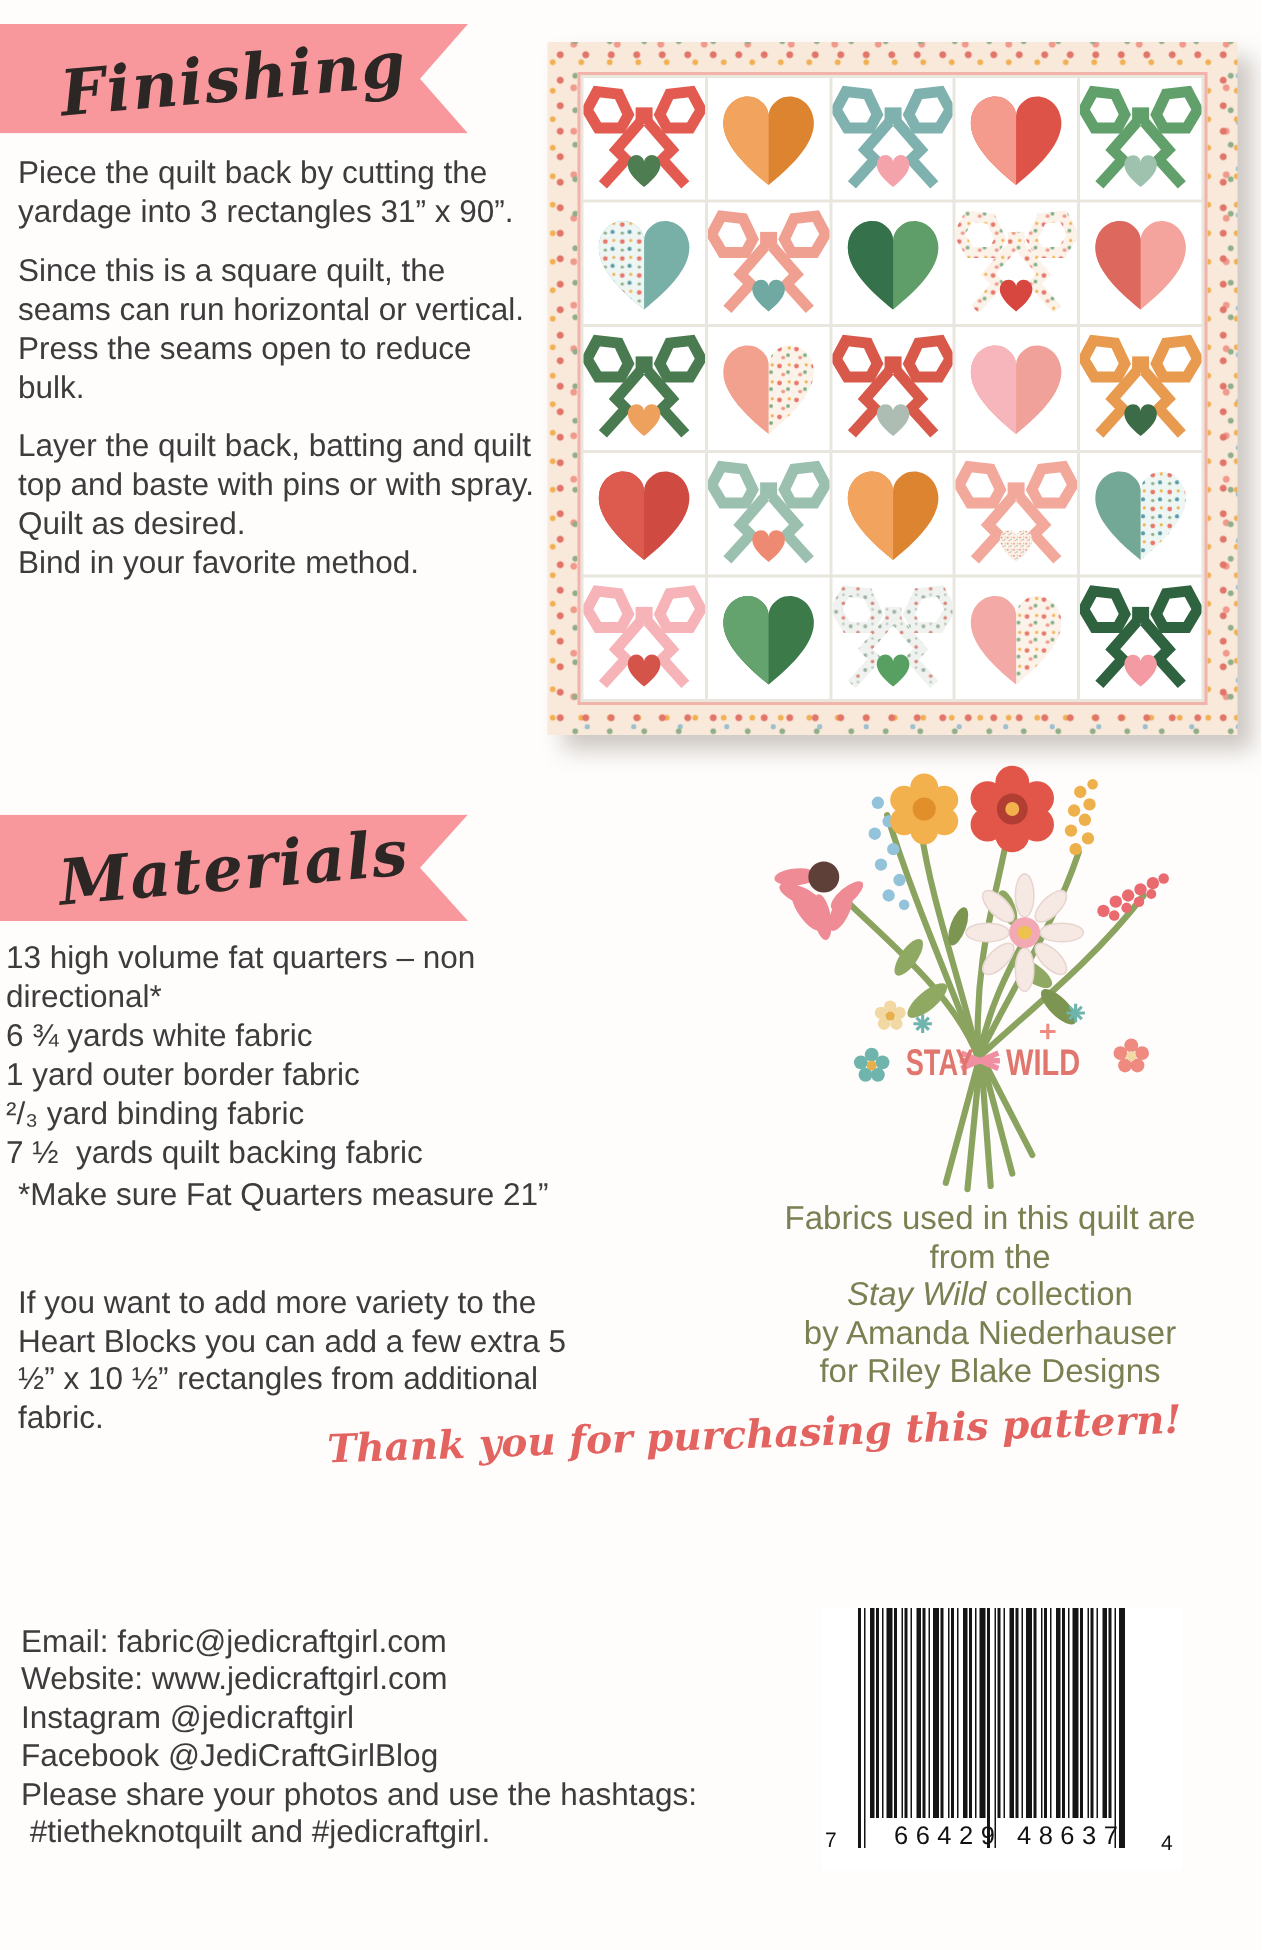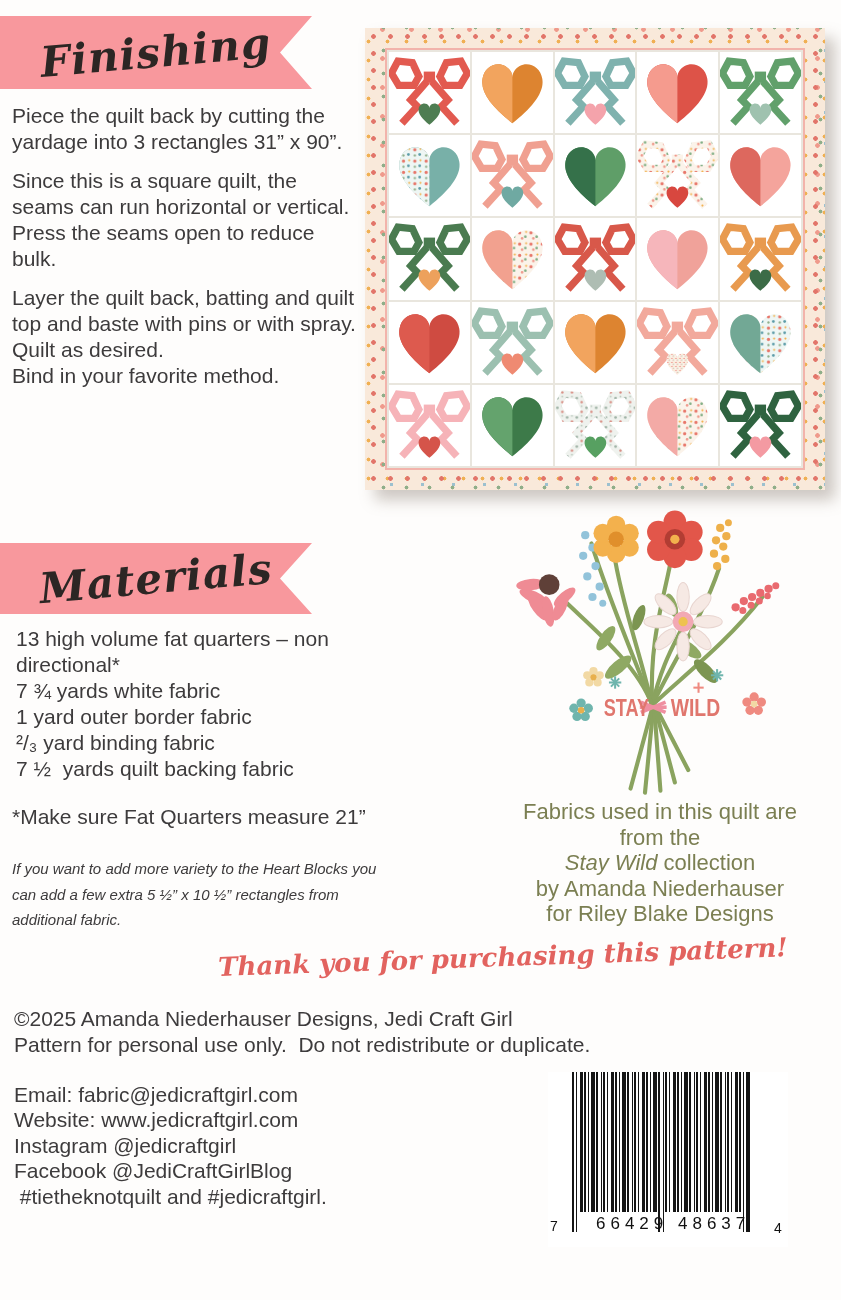--- a/index.html
+++ b/index.html
@@ -11,23 +11,23 @@
           clip-path:polygon(0 0,100% 0,calc(100% - 32px) 50%,100% 100%,0 100%);
           display:flex;align-items:center;justify-content:center;}
   .script{font-family:"DejaVu Serif",serif;font-style:italic;font-weight:600;
           color:#2c2624;font-size:42px;transform:rotate(-5deg);letter-spacing:1px;}
 
   
   .col{position:absolute;font-size:21px;line-height:26px;}
   .col p{margin:0 0 13px 0;white-space:pre-wrap;}
   .col p.tight{margin:0;}
   #finishing-text{left:12px;top:103px;width:348px;}
-  #materials-text{left:16px;top:626px;width:366px;}
-  #note-text{left:12px;top:804px;width:380px;}
-  #tip-text{left:12px;top:856px;width:378px;font-style:italic;font-size:15px;line-height:25.5px;}
+  #materials-text{left:4px;top:626px;width:366px;}
+  #note-text{left:12px;top:784px;width:380px;}
+  #tip-text{left:12px;top:856px;width:378px;font-size:21px;line-height:25.5px;}
 
   
   .quilt{position:absolute;left:365px;top:28px;width:460px;height:462px;box-sizing:border-box;
          padding:20px;background-color:#f9e9da;
          background-image:
            radial-gradient(circle,#e2756a 2px,transparent 2.6px),
            radial-gradient(circle,#8fae89 1.7px,transparent 2.2px),
            radial-gradient(circle,#f0b053 1.7px,transparent 2.2px),
            radial-gradient(circle,#ef9a8c 2px,transparent 2.6px),
            radial-gradient(circle,#9cc0cf 1.5px,transparent 2px);
@@ -402,21 +402,21 @@
         </div>
       </div>
   </div>
 
   <div class="banner" style="top:543px;height:71px;">
     <span class="script">Materials</span>
   </div>
 
   <div class="col" id="materials-text">
     <p class="tight">13 high volume fat quarters – non directional*</p>
-    <p class="tight">7 ¾ yards white fabric</p>
+    <p class="tight">6 ¾ yards white fabric</p>
     <p class="tight">1 yard outer border fabric</p>
     <p class="tight">²/₃ yard binding fabric</p>
     <p class="tight">7 ½  yards quilt backing fabric</p>
   </div>
 
   <div class="col" id="note-text">
     <p class="tight">*Make sure Fat Quarters measure 21”</p>
   </div>
 
   <div class="col" id="tip-text">
@@ -574,30 +574,27 @@
   <div id="fabrics-credit">
     <p>Fabrics used in this quilt are</p>
     <p>from the</p>
     <p><span class="ital">Stay Wild</span><span> collection</span></p>
     <p>by Amanda Niederhauser</p>
     <p>for Riley Blake Designs</p>
   </div>
 
   <div id="thanks">Thank you for purchasing this pattern!</div>
 
-  <div id="copyright">
-    <p>©2025 Amanda Niederhauser Designs, Jedi Craft Girl</p>
-    <p>Pattern for personal use only.  Do not redistribute or duplicate.</p>
-  </div>
 
   <div id="contact">
     <p>Email: fabric@jedicraftgirl.com</p>
     <p>Website: www.jedicraftgirl.com</p>
     <p>Instagram @jedicraftgirl</p>
     <p>Facebook @JediCraftGirlBlog</p>
+    <p>Please share your photos and use the hashtags:</p>
     <p> #tietheknotquilt and #jedicraftgirl.</p>
   </div>
 
   <div id="barcode">
     <div id="barcode-bars" style="width: 179px;">
         <div class="bc-bar tall" style="left:0px;width:2px"></div>
         <div class="bc-bar tall" style="left:4px;width:1px"></div>
         <div class="bc-bar" style="left:8px;width:3px"></div>
         <div class="bc-bar" style="left:12px;width:2px"></div>
         <div class="bc-bar" style="left:16px;width:1px"></div>

